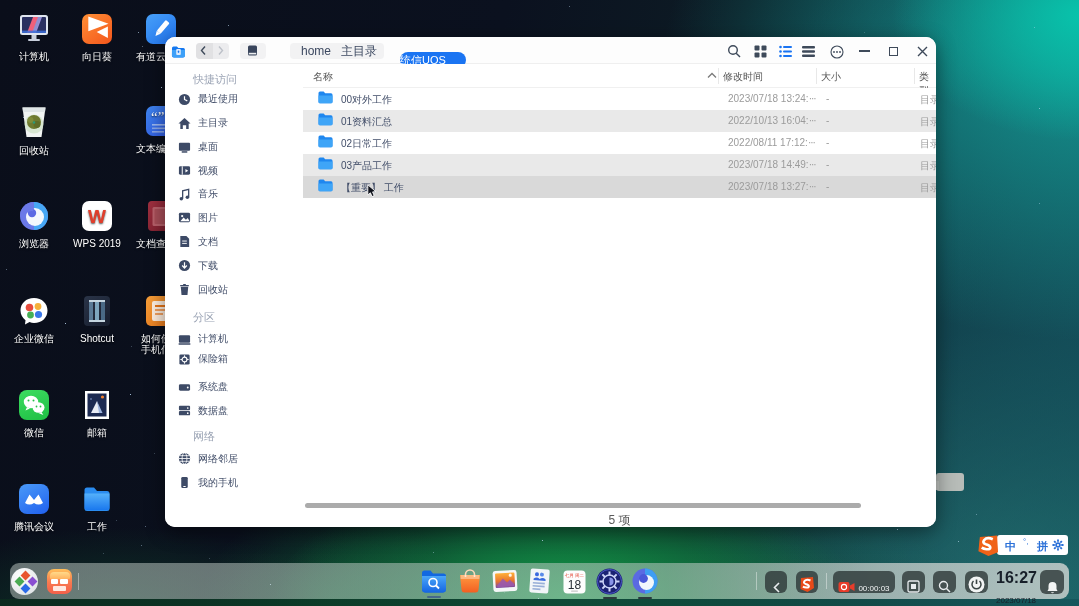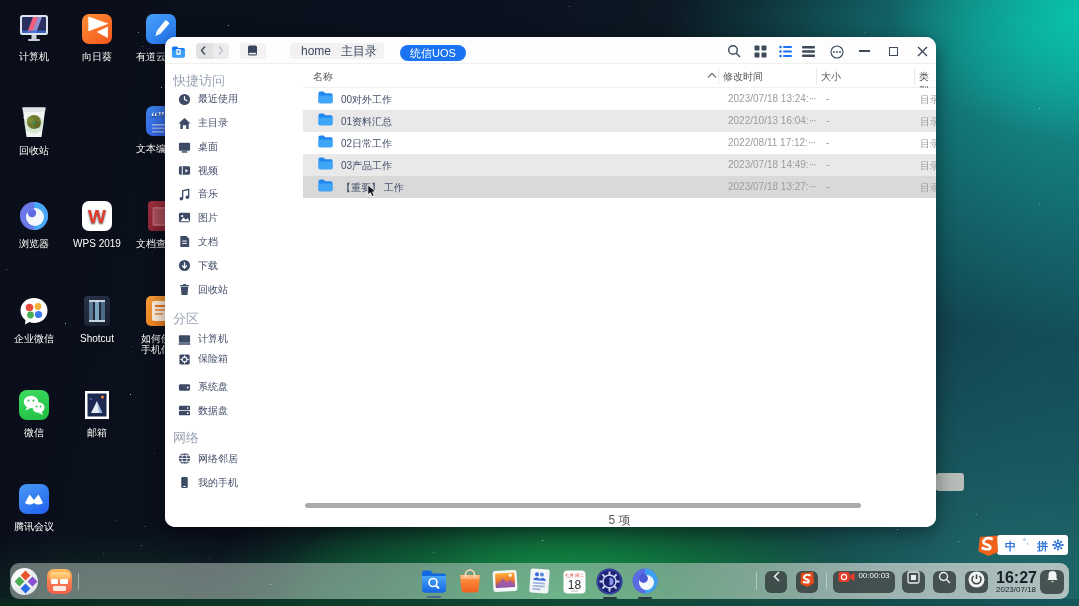--- a/index.html
+++ b/index.html
@@ -14,40 +14,40 @@
  radial-gradient(420px 300px at 1020px 570px, rgba(45,135,128,.65), rgba(45,135,128,0) 80%),
  linear-gradient(102deg, #0a0e1a 0%, #0b111f 42%, #0d1c25 62%, #113944 82%, #144d55 100%)}
 #stars{position:absolute;left:0;top:0;width:1px;height:1px;background:transparent;box-shadow:228px 25px 0 rgba(200,230,255,0.6),501px 228px 0 rgba(200,230,255,0.4),209px 558px 0 rgba(200,230,255,0.25),864px 32px 0 rgba(200,230,255,0.25),191px 223px 0 rgba(200,230,255,0.4),1034px 27px 0 rgba(200,230,255,0.4),859px 225px 0 rgba(200,230,255,0.8),569px 6px 0 rgba(200,230,255,0.4),865px 348px 0 rgba(200,230,255,0.6),318px 220px 0 rgba(200,230,255,0.6),209px 94px 0 rgba(200,230,255,0.8),198px 367px 0 rgba(200,230,255,0.6),541px 44px 0 rgba(200,230,255,0.8),255px 387px 0 rgba(200,230,255,0.25),600px 370px 0 rgba(200,230,255,0.4),142px 46px 0 rgba(200,230,255,0.4),592px 81px 0 rgba(200,230,255,0.4),206px 389px 0 rgba(200,230,255,0.6),928px 373px 0 rgba(200,230,255,0.4),758px 363px 0 rgba(200,230,255,0.4),546px 73px 0 rgba(200,230,255,0.4),501px 167px 0 rgba(200,230,255,0.8),777px 276px 0 rgba(200,230,255,0.4),664px 57px 0 rgba(200,230,255,0.4),65px 323px 0 rgba(200,230,255,0.8),548px 67px 0 rgba(200,230,255,0.4),644px 217px 0 rgba(200,230,255,0.8),810px 469px 0 rgba(200,230,255,0.4),542px 142px 0 rgba(200,230,255,0.4),538px 598px 0 rgba(200,230,255,0.8),817px 370px 0 rgba(200,230,255,0.4),283px 521px 0 rgba(200,230,255,0.8),186px 48px 0 rgba(200,230,255,0.25),313px 163px 0 rgba(200,230,255,0.8),130px 394px 0 rgba(200,230,255,0.8),958px 541px 0 rgba(200,230,255,0.6),23px 117px 0 rgba(200,230,255,0.6),696px 114px 0 rgba(200,230,255,0.6),890px 161px 0 rgba(200,230,255,0.8),6px 269px 0 rgba(200,230,255,0.4),1039px 108px 0 rgba(200,230,255,0.6),1039px 203px 0 rgba(200,230,255,0.4),765px 165px 0 rgba(200,230,255,0.25),663px 500px 0 rgba(200,230,255,0.25),229px 371px 0 rgba(200,230,255,0.6),490px 59px 0 rgba(200,230,255,0.4),161px 87px 0 rgba(200,230,255,0.8),141px 545px 0 rgba(200,230,255,0.4),262px 486px 0 rgba(200,230,255,0.4),542px 540px 0 rgba(200,230,255,0.8),433px 552px 0 rgba(200,230,255,0.4),638px 408px 0 rgba(200,230,255,0.6),897px 529px 0 rgba(200,230,255,0.8),247px 253px 0 rgba(200,230,255,0.4),131px 346px 0 rgba(200,230,255,0.25),471px 225px 0 rgba(200,230,255,0.25),145px 60px 0 rgba(200,230,255,0.4),138px 32px 0 rgba(200,230,255,0.6),145px 526px 0 rgba(200,230,255,0.4),570px 497px 0 rgba(200,230,255,0.4),270px 584px 0 rgba(200,230,255,0.8),497px 484px 0 rgba(200,230,255,0.8),389px 96px 0 rgba(200,230,255,0.25),882px 362px 0 rgba(200,230,255,0.8),841px 478px 0 rgba(200,230,255,0.25),201px 62px 0 rgba(200,230,255,0.8),694px 111px 0 rgba(200,230,255,0.4),392px 194px 0 rgba(200,230,255,0.8),287px 432px 0 rgba(200,230,255,0.4),570px 473px 0 rgba(200,230,255,0.4),154px 453px 0 rgba(200,230,255,0.25),103px 553px 0 rgba(200,230,255,0.25),191px 242px 0 rgba(200,230,255,0.4),832px 497px 0 rgba(200,230,255,0.8),437px 410px 0 rgba(200,230,255,0.25),337px 388px 0 rgba(200,230,255,0.25),799px 271px 0 rgba(200,230,255,0.8),584px 433px 0 rgba(200,230,255,0.8),317px 194px 0 rgba(200,230,255,0.6),445px 59px 0 rgba(200,230,255,0.25),642px 58px 0 rgba(200,230,255,0.25),976px 514px 0 rgba(200,230,255,0.4),116px 520px 0 rgba(200,230,255,0.25),380px 70px 0 rgba(200,230,255,0.25),481px 413px 0 rgba(200,230,255,0.25),504px 592px 0 rgba(200,230,255,0.25),167px 429px 0 rgba(200,230,255,0.6),534px 209px 0 rgba(200,230,255,0.6),488px 271px 0 rgba(200,230,255,0.8),268px 307px 0 rgba(200,230,255,0.8)}
 .dicon{position:absolute;width:64px;display:flex;flex-direction:column;align-items:center;color:#fff;font-size:10px;text-shadow:0 1px 2px rgba(0,0,0,.7);line-height:11px;text-align:center}
 .dicon .ic{width:30px;height:30px;position:relative;margin-bottom:7px}
 .rsq{width:30px;height:30px;border-radius:7px;position:relative;overflow:hidden}
 
 #win{position:absolute;left:165px;top:37px;width:771px;height:490px;background:#fff;border-radius:10px;box-shadow:0 5px 20px rgba(0,0,0,.45);z-index:5}
 #tbar{position:absolute;left:0;top:0;width:771px;height:27px;background:#fdfdfd;border-bottom:1px solid #efefef;border-radius:10px 10px 0 0}
 #side{position:absolute;left:0;top:27px;width:138px;height:463px;background:#fff;border-radius:0 0 0 10px;font-size:10px;color:#414d68}
-.slab{position:absolute;left:8px;color:#9aa3b4;font-size:13px}
+.slab{position:absolute;left:28px;color:#9aa3b4;font-size:11px}
 .sit{position:absolute;left:13px;display:flex;align-items:center;height:16px}
 .sit svg{width:13px;height:13px;margin-right:7px}
 .sit span{white-space:nowrap}
 #main{position:absolute;left:138px;top:27px;width:633px;height:463px;border-radius:0 0 10px 0;overflow:hidden;background:#fff}
 #lhead{position:absolute;left:0;top:0;width:633px;height:24px;color:#555;font-size:10px;background:#fff;border-bottom:1px solid #f0f0f0}
 .hdiv{position:absolute;top:4px;width:1px;height:16px;background:#e8e8e8}
 .row{position:absolute;left:0;width:633px;height:22px;font-size:10px;color:#414d68}
 .row .fol{position:absolute;left:15px;top:3px}
 .row .nm{position:absolute;left:38px;top:5px}
 .row .dt{position:absolute;left:425px;top:5px;color:#9b9b9b;width:92px;overflow:hidden;white-space:nowrap}
 .row .sz{position:absolute;left:523px;top:5px;color:#9b9b9b}
 .dots{font-style:normal;letter-spacing:-1px}
 .row .tp{position:absolute;left:617px;top:5px;color:#9b9b9b;white-space:nowrap}
 #sbar{position:absolute;left:2px;top:439px;width:556px;height:5px;border-radius:3px;background:#ababab}
 #cnt{position:absolute;left:0;top:448px;width:633px;text-align:center;color:#5b5b5b}
 
 #bar{position:absolute;left:10px;top:563px;width:1059px;height:36px;border-radius:9px;background:linear-gradient(90deg,rgba(195,205,200,.5) 0%,rgba(195,205,200,.52) 62%,rgba(206,212,209,.72) 82%,rgba(211,215,212,.8) 100%);z-index:8}
 .dock{position:absolute;top:568px;width:26px;height:26px;z-index:9}
-.tbtn{position:absolute;top:570.5px;height:22px;border-radius:6px;background:rgba(42,53,53,.78);z-index:9;display:flex;align-items:flex-start;justify-content:center}
+.tbtn{position:absolute;top:570.5px;height:22px;border-radius:6px;background:rgba(42,53,53,.78);z-index:9;display:flex;align-items:flex-end;justify-content:center}
 
 #sg{position:absolute;left:997px;top:535px;width:71px;height:20px;background:#fff;border-radius:3px;z-index:9;display:flex;align-items:center}
 #sglogo{position:absolute;left:-19px;top:-2px;width:22px;height:23px;z-index:10}
 #gtab{position:absolute;left:936px;top:473px;width:28px;height:18px;background:#b7bcb8;border-radius:3px;z-index:4}
 #gtab:before{content:"";position:absolute;left:-7px;top:8px;width:10px;height:9px;background:#c2c6c2}
 </style></head>
 <body>
 <div id="desk">
 <div id="stars"></div>
 <div style="position:absolute;left:0;top:599px;width:1079px;height:7px;background:linear-gradient(90deg,#0b2a1e 0%,#0c3a28 30%,#0e4436 55%,#124a48 80%,#15565c 100%);opacity:.92;z-index:2"></div>
@@ -219,20 +219,33 @@
 <div class="dicon" style="left:2px;top:484px">
  <div class="ic">
         <div class="rsq" style="background:linear-gradient(150deg,#4a9af8,#2060ee);border-radius:8px">
   <svg width="30" height="30" viewBox="0 0 30 30">
             <path d="M6 19 L10.5 10.5 L15 16 L19.5 10.5 L24 19 q-4.5 3 -9 0 q-4.5 3 -9 0Z" fill="#fff"></path>
           </svg>
  </div>
       </div>
       <span>腾讯会议</span>
     </div>
+<div class="dicon" style="left:65px;top:484px">
+ <div class="ic"><svg width="30" height="30" viewBox="0 0 30 30">
+  <path d="M2.5 6 a2.5 2.5 0 0 1 2.5 -2.5 h7 l3 3.5 h10 a2.5 2.5 0 0 1 2.5 2.5 v15 a2.5 2.5 0 0 1 -2.5 2.5 h-20 a2.5 2.5 0 0 1 -2.5 -2.5Z" fill="#2a8cf0"></path>
+  <path d="M2.5 9.5 h25 v14 a2.5 2.5 0 0 1 -2.5 2.5 h-20 a2.5 2.5 0 0 1 -2.5 -2.5Z" fill="url(#folg)"></path>
+  <defs>
+            <linearGradient id="folg" x1="0" y1="0" x2="0" y2="1">
+              <stop offset="0" stop-color="#55b1fa"></stop>
+              <stop offset="1" stop-color="#1a78ee"></stop>
+            </linearGradient>
+          </defs>
+ </svg></div>
+      <span>工作</span>
+    </div>
 
 <div id="win">
  <div id="tbar">
   <svg style="position:absolute;left:6px;top:7px" width="15" height="15" viewBox="0 0 15 15">
           <path d="M1 4 a1.5 1.5 0 0 1 1.5-1.5 h3.4 l1.5 1.6 h5 a1.5 1.5 0 0 1 1.5 1.5 v6 a2 2 0 0 1 -2 2 h-9 a2 2 0 0 1 -2-2Z" fill="#1478f0"></path>
           <path d="M1 6 h13 v5.5 a2 2 0 0 1 -2 2 h-9 a2 2 0 0 1 -2 -2Z" fill="#3da0f8"></path>
           <rect x="5.2" y="5" width="4.6" height="6" rx="1" fill="#dceafc"></rect>
           <rect x="6.7" y="6.5" width="1.6" height="2.4" rx="0.8" fill="#1478f0"></rect>
         </svg>
   <div style="position:absolute;left:30.5px;top:5.5px;width:33px;height:16px;background:#ececee;border-radius:4px"></div>
@@ -244,21 +257,21 @@
           <path d="M4 1.5 L7.5 5.5 L4 9.5" stroke="#bcc0c8" stroke-width="1.4" fill="none"></path>
         </svg>
   <div class="crumb" style="position:absolute;left:75px;top:5.5px;width:26px;height:16px;background:#f2f2f3;border-radius:4px">
           <svg style="position:absolute;left:7px;top:2.5px" width="11" height="11" viewBox="0 0 11 11">
             <rect x="1" y="0.5" width="9" height="10" rx="1.5" fill="#39455c"></rect>
             <rect x="1.8" y="7.8" width="7.4" height="1.6" fill="#fff" opacity=".9"></rect>
           </svg>
         </div>
   <div style="position:absolute;left:125px;top:5.5px;width:52px;height:16px;background:#f2f2f3;border-radius:4px;text-align:center;font-size:12px;line-height:16px;color:#3c4860">home</div>
   <div style="position:absolute;left:169px;top:5.5px;width:50px;height:16px;background:#f2f2f3;border-radius:4px;text-align:center;font-size:12px;line-height:16px;color:#3c4860">主目录</div>
-  <div style="position:absolute;left:235px;top:8px;width:66px;height:16px;background:#1a74f2;border-radius:8px;text-align:center;font-size:11px;line-height:16px;color:#fff">统信UOS</div>
+  <div style="position:absolute;left:235px;top:15px;width:66px;height:16px;background:#1a74f2;border-radius:8px;text-align:left;font-size:11px;line-height:16px;color:#fff">统信UOS</div>
   <svg style="position:absolute;left:562px;top:7px" width="14" height="14" viewBox="0 0 14 14">
           <circle cx="6" cy="6" r="4.3" stroke="#3e4a5a" stroke-width="1.4" fill="none"></circle>
           <path d="M9.2 9.2 L13 13" stroke="#3e4a5a" stroke-width="1.4"></path>
         </svg>
   <svg style="position:absolute;left:589px;top:7.5px" width="13" height="13" viewBox="0 0 13 13">
           <rect x="0.5" y="0.5" width="5" height="5" rx="1" fill="#3e4a5a"></rect>
           <rect x="7.5" y="0.5" width="5" height="5" rx="1" fill="#3e4a5a"></rect>
           <rect x="0.5" y="7.5" width="5" height="5" rx="1" fill="#3e4a5a"></rect>
           <rect x="7.5" y="7.5" width="5" height="5" rx="1" fill="#3e4a5a"></rect>
         </svg>
@@ -622,21 +635,21 @@
     </div>
 <div class="tbtn" style="left:965px;width:23px">
       <svg width="17" height="17" viewBox="0 0 17 17">
         <circle cx="8.5" cy="8.5" r="8" fill="#f2f4f4"></circle>
         <path d="M8.5 3.5 V8" stroke="#3a4444" stroke-width="1.6"></path>
         <path d="M5.5 5 a4.5 4.5 0 1 0 6 0" stroke="#3a4444" stroke-width="1.5" fill="none"></path>
       </svg>
     </div>
 <div style="position:absolute;left:996px;top:570px;width:38px;text-align:center;z-index:9;color:#171f29">
  <div style="font-size:16px;font-weight:bold;line-height:15px">16:27</div>
- <div style="font-size:8px;line-height:8px;margin-top:1px">2023/07/18</div>
+ <div style="font-size:8px;line-height:8px;margin-top:12px">2023/07/18</div>
 </div>
 <div class="tbtn" style="left:1040px;width:24px;height:24px;top:569.5px">
       <svg width="13" height="13" viewBox="0 0 13 13">
         <path d="M6.5 1 a4 4 0 0 1 4 4 v3 l1 2 h-10 l1 -2 v-3 a4 4 0 0 1 4 -4Z" fill="#f2f4f4"></path>
         <path d="M5 11.2 a1.6 1.6 0 0 0 3 0Z" fill="#f2f4f4"></path>
       </svg>
     </div>
 
 <div id="sg">
  <span style="position:absolute;left:8px;top:4px;font-size:11px;font-weight:bold;color:#2a70d8">中</span>

